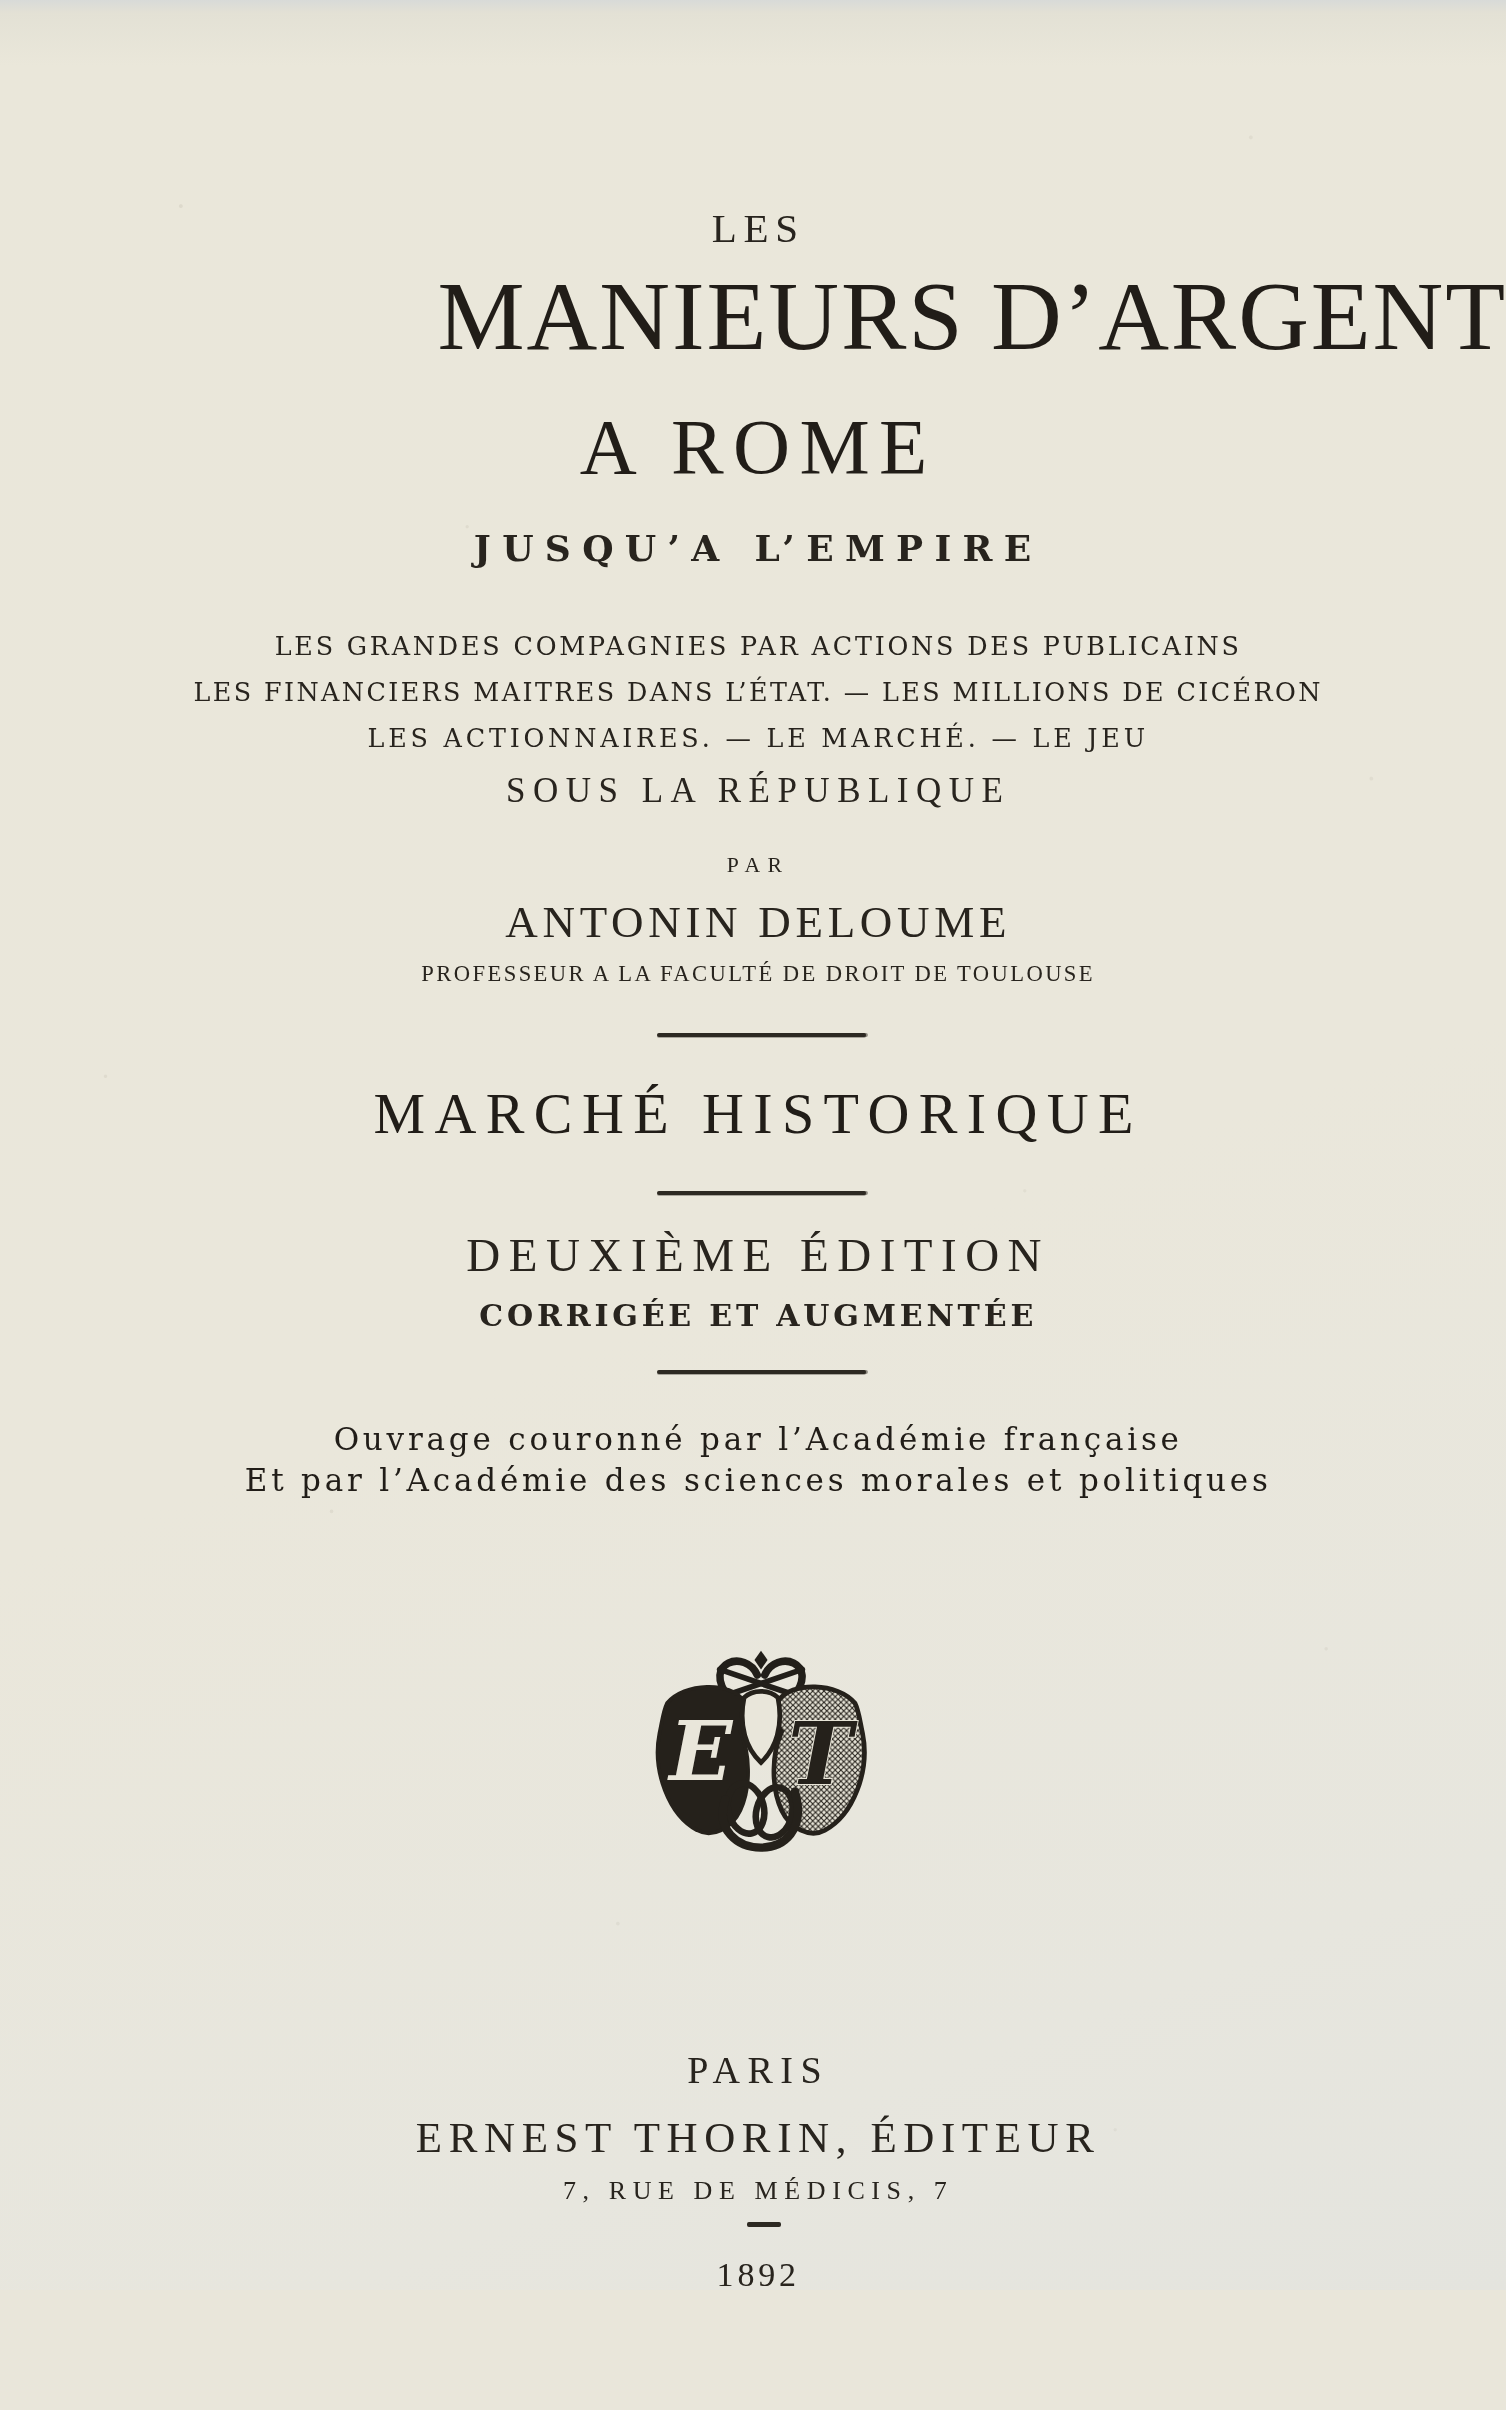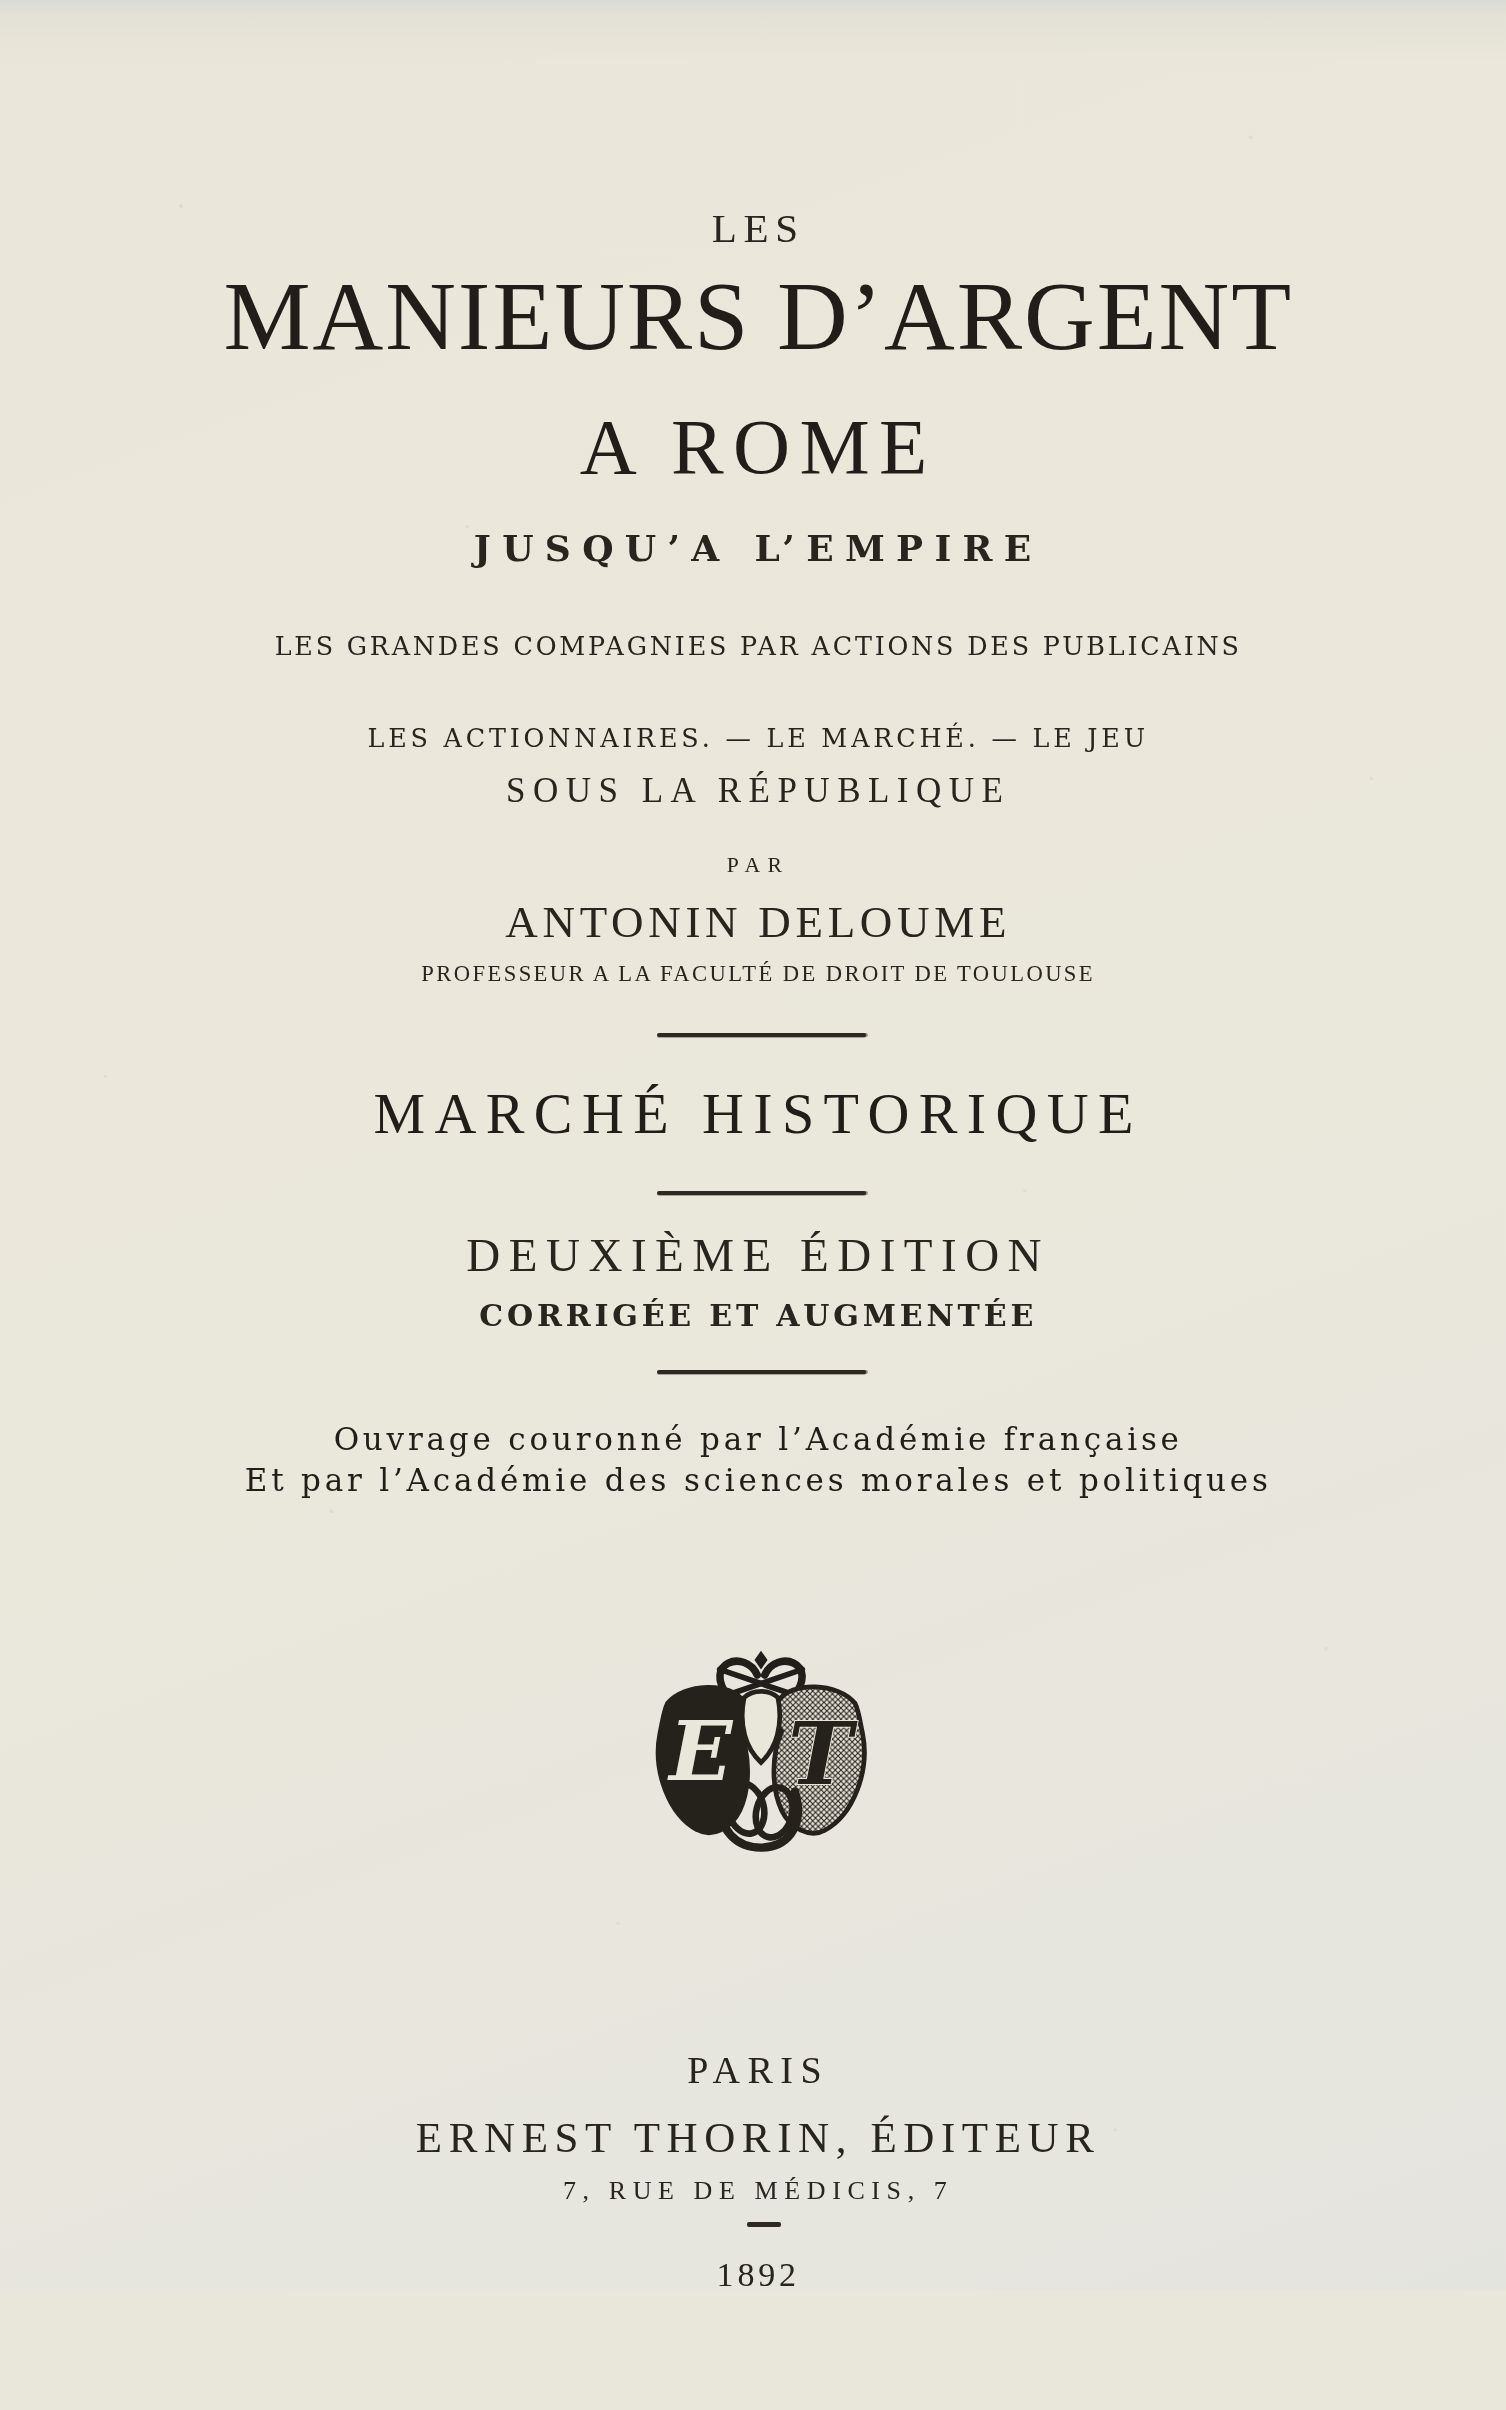--- a/index.html
+++ b/index.html
@@ -35,21 +35,21 @@
       radial-gradient(circle at 74% 93%, rgba(110,100,80,.07) 0 1.1px, transparent 2.1px);
   }
   .line {
     position: absolute;
     left: 9.4px; right: 0;
     text-align: center;
     white-space: nowrap;
     color: #28241e;
   }
   .series      { top: 204px;  font-size: 41px;  letter-spacing: 6.6px; }
-  .main-title  { top: 260px;  font-size: 98px; letter-spacing: 1.9px; color: #211d18; }
+  .main-title  { top: 260px;  font-size: 98px; letter-spacing: 1.9px; color: #211d18; text-align: right; }
   .sub-title   { top: 402px;  font-size: 79px;  letter-spacing: 9.4px; color: #211d18; }
   .scope       { top: 527px;  font-size: 36px;  letter-spacing: 11.3px;
                  font-family: "DejaVu Serif", serif; font-weight: 700; }
   .theme       { font-size: 25.4px; font-family: "DejaVu Serif", serif; margin-top: 28px; }
   .theme-1     { top: 603px;  letter-spacing: 2.8px; }
   .theme-2     { top: 649px;  letter-spacing: 2.4px; }
   .theme-3     { top: 695px;  letter-spacing: 3.8px; }
   .period      { top: 771px;  font-size: 35px;  letter-spacing: 7.5px; }
   .by-label    { top: 853px;  font-size: 21.7px;  letter-spacing: 7.5px; }
   .author      { top: 896px;  font-size: 45px;  letter-spacing: 4.7px; }
@@ -101,20 +101,21 @@
 
 <div class="page">
   <div class="speckle"></div>
 
   <div class="line series">LES</div>
   <div class="line main-title">MANIEURS D’ARGENT</div>
   <div class="line sub-title">A ROME</div>
   <div class="line scope">JUSQU’A L’EMPIRE</div>
 
   <div class="line theme theme-1">LES GRANDES COMPAGNIES PAR ACTIONS DES PUBLICAINS</div>
+  <div class="line theme theme-2">LES FINANCIERS MAITRES DANS L’ÉTAT. — LES MILLIONS DE CICÉRON</div>
   <div class="line theme theme-3">LES ACTIONNAIRES. — LE MARCHÉ. — LE JEU</div>
 
   <div class="line period">SOUS LA RÉPUBLIQUE</div>
   <div class="line by-label">PAR</div>
   <div class="line author">ANTONIN DELOUME</div>
   <div class="line author-title">PROFESSEUR A LA FACULTÉ DE DROIT DE TOULOUSE</div>
 
   <div class="rule rule-1"></div>
   <div class="line genre">MARCHÉ HISTORIQUE</div>
   <div class="rule rule-2"></div>

